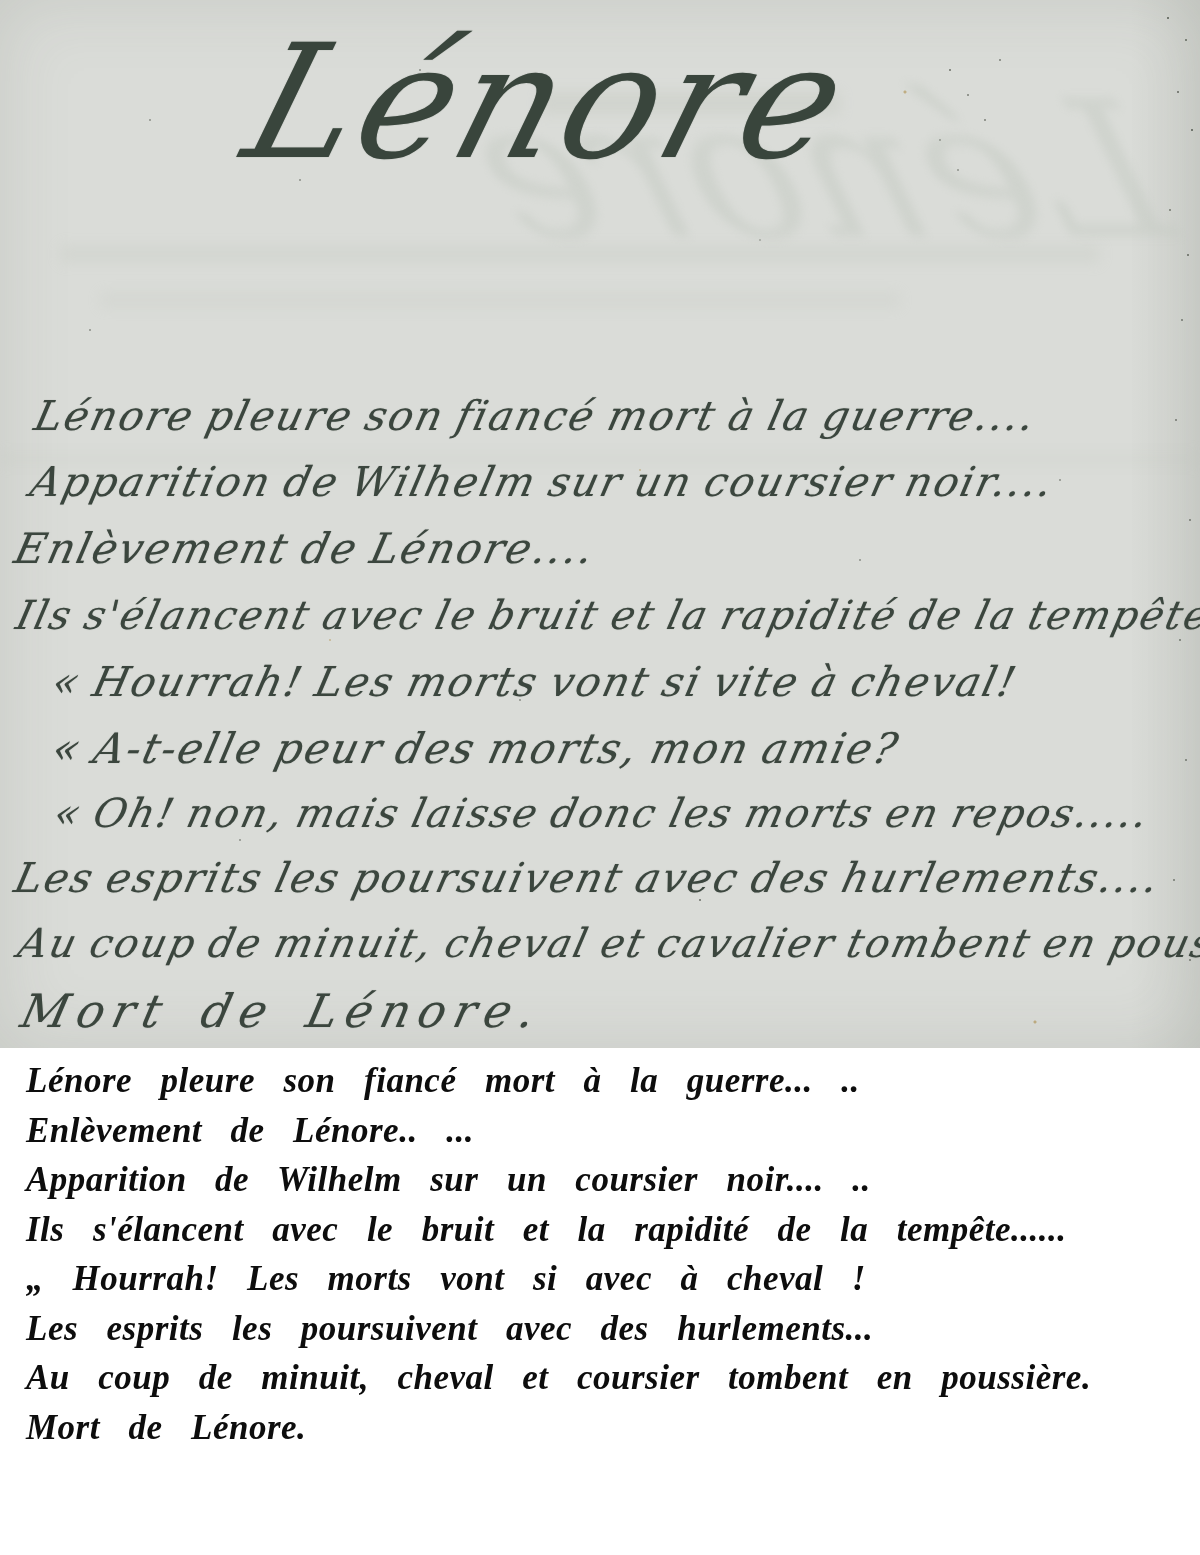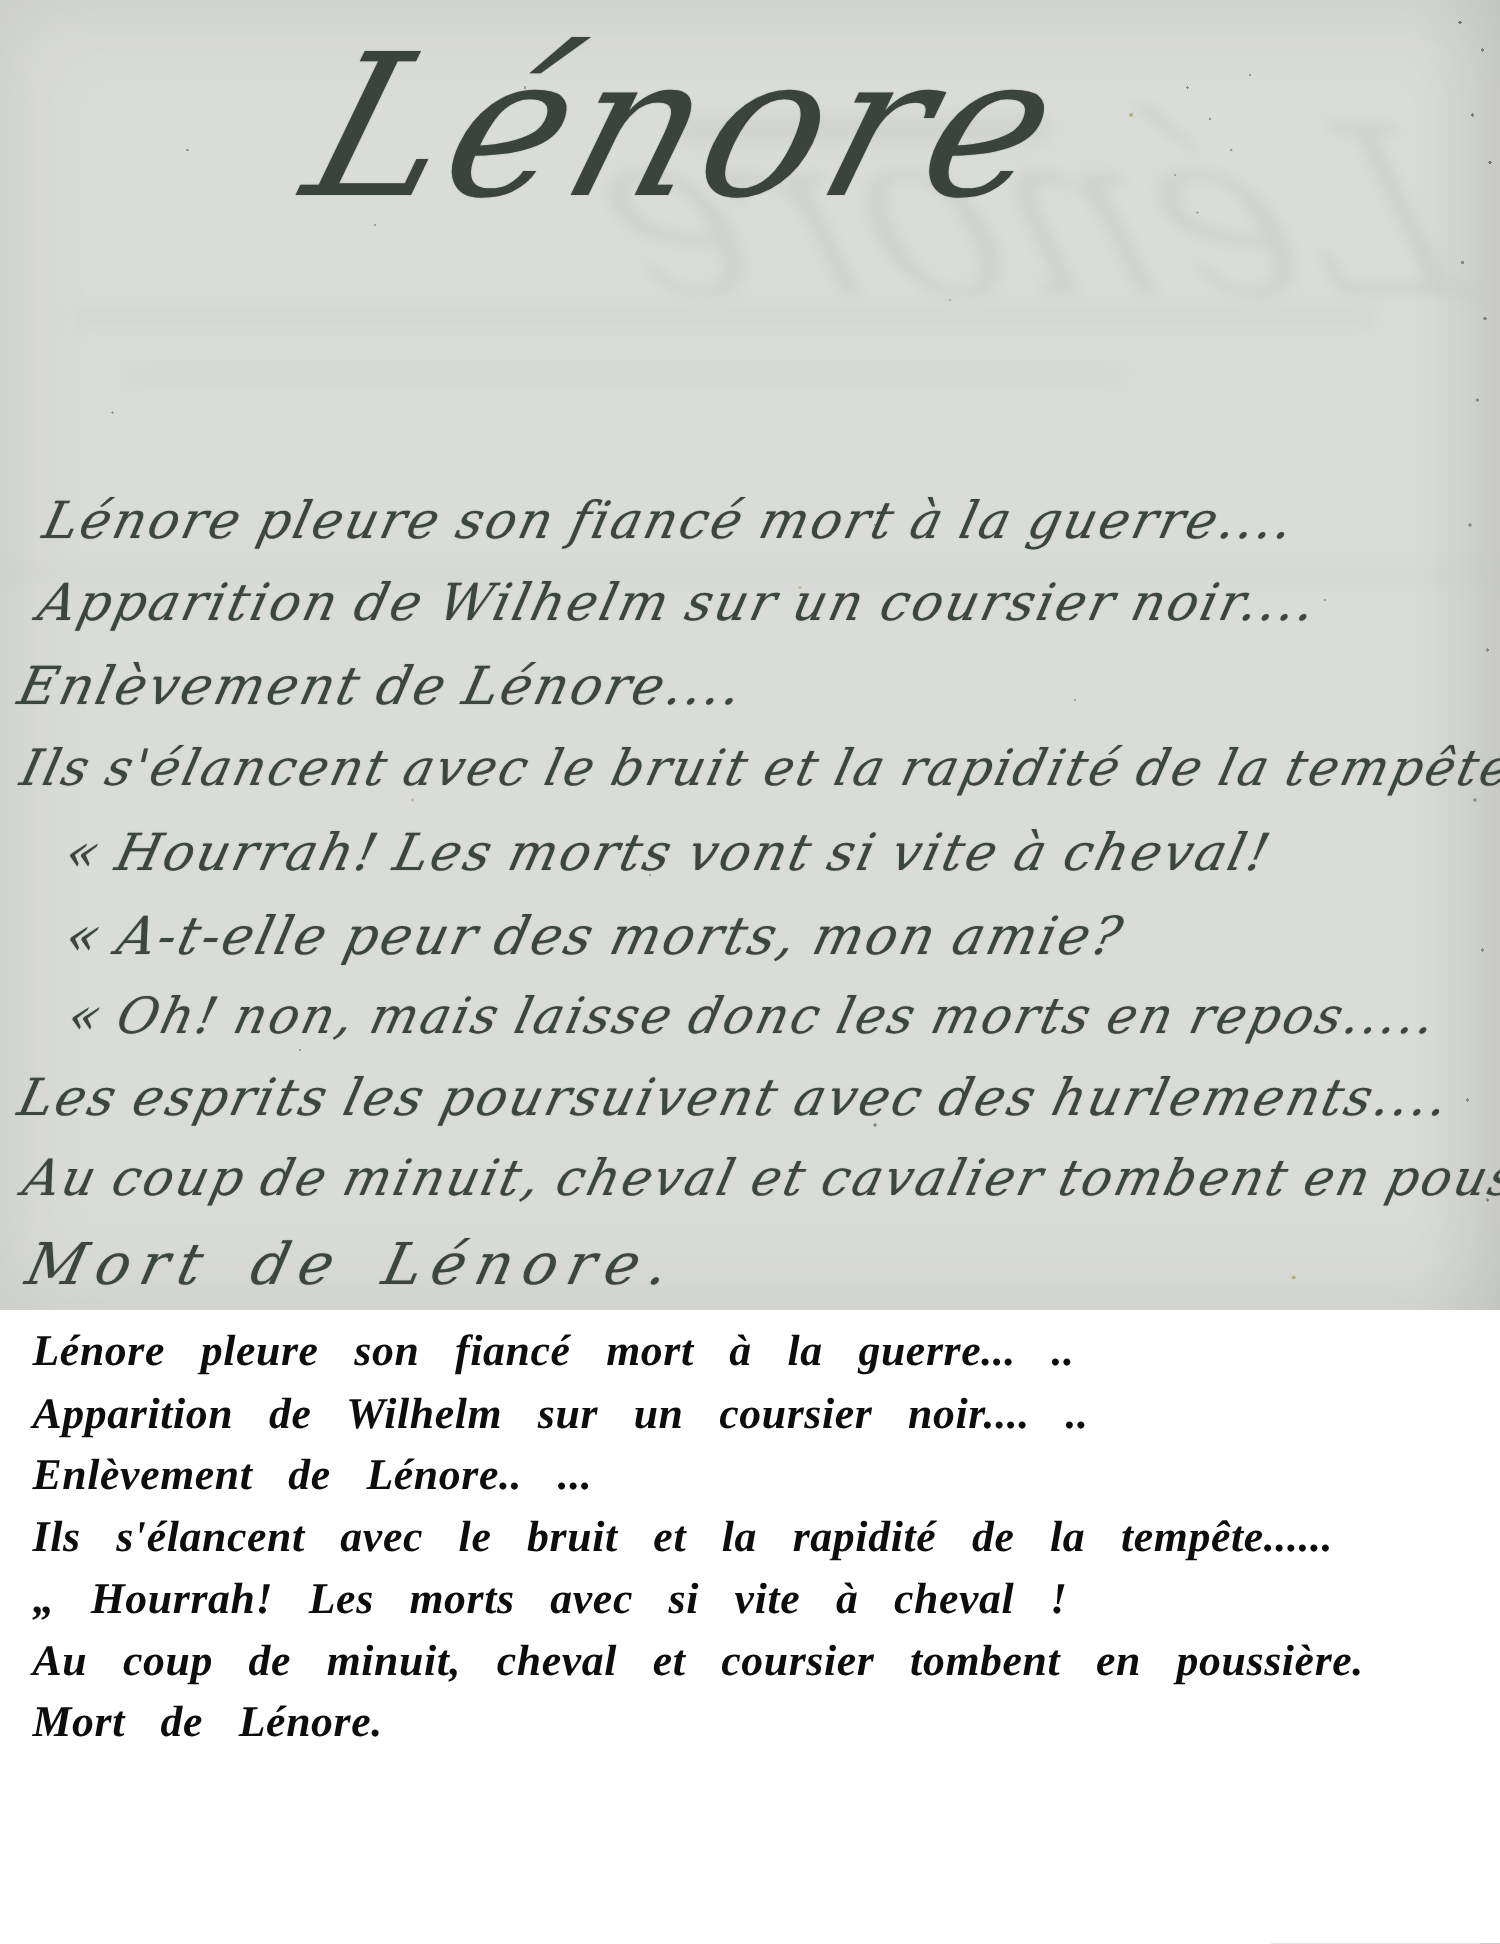--- a/index.html
+++ b/index.html
@@ -108,21 +108,22 @@
     <div class="ms-line l5">« Hourrah! Les morts vont si vite à cheval!</div>
     <div class="ms-line l6">« A-t-elle peur des morts, mon amie?</div>
     <div class="ms-line l7">« Oh! non, mais laisse donc les morts en repos.....</div>
     <div class="ms-line l8">Les esprits les poursuivent avec des hurlements....</div>
     <div class="ms-line l9">Au coup de minuit, cheval et cavalier tombent en poussière..</div>
     <div class="ms-line l10">Mort de Lénore.</div>
   </section>
 
   <section class="print">
     <p class="pr-line">Lénore pleure son fiancé mort à la guerre... ..</p>
+    <p class="pr-line">Enlèvement de Lénore.. ...</p>
     <p class="pr-line">Apparition de Wilhelm sur un coursier noir.... ..</p>
-    <p class="pr-line">Enlèvement de Lénore.. ...</p>
     <p class="pr-line">Ils s'élancent avec le bruit et la rapidité de la tempête......</p>
-    <p class="pr-line">„ Hourrah! Les morts avec si vite à cheval !</p>
+    <p class="pr-line">„ Hourrah! Les morts vont si avec à cheval !</p>
+    <p class="pr-line">Les esprits les poursuivent avec des hurlements...</p>
     <p class="pr-line">Au coup de minuit, cheval et coursier tombent en poussière.</p>
     <p class="pr-line">Mort de Lénore.</p>
   </section>
 
 </div>
 
 </body></html>

